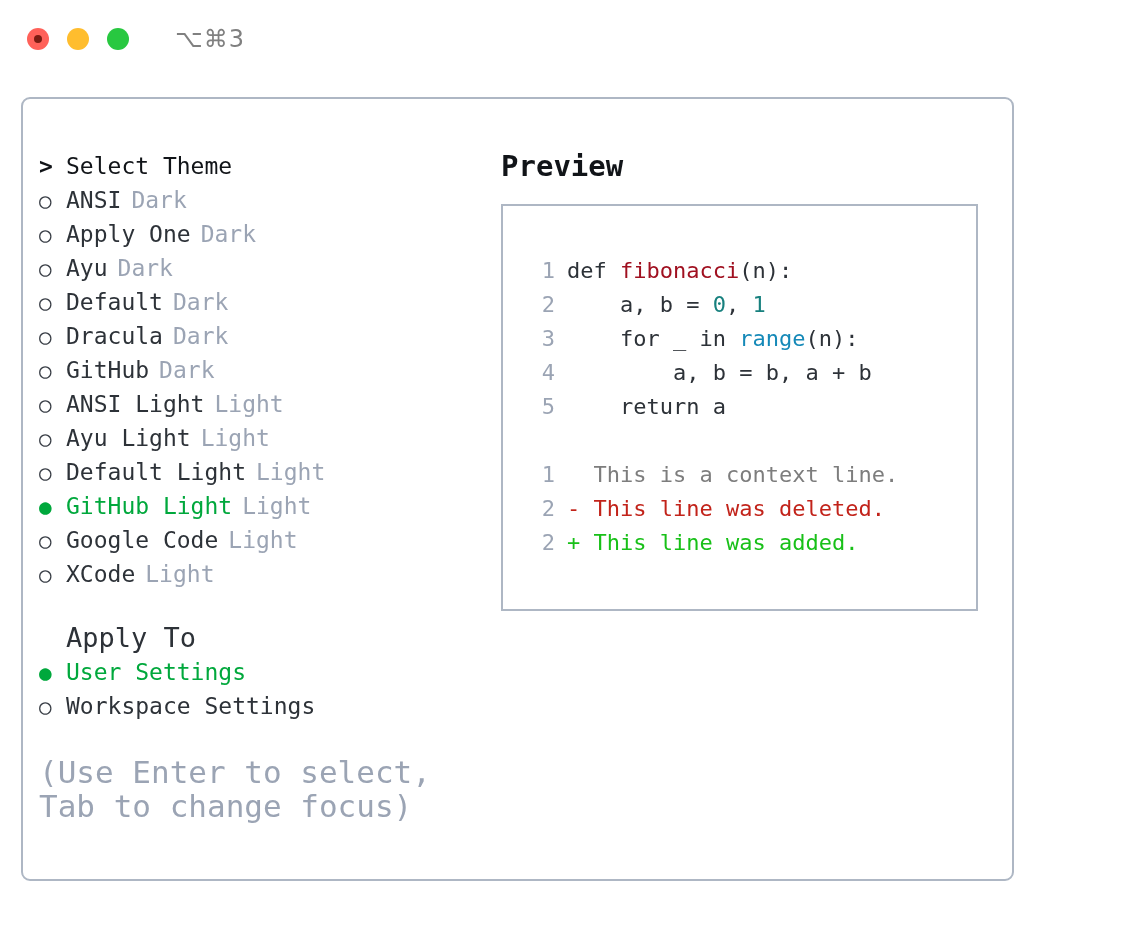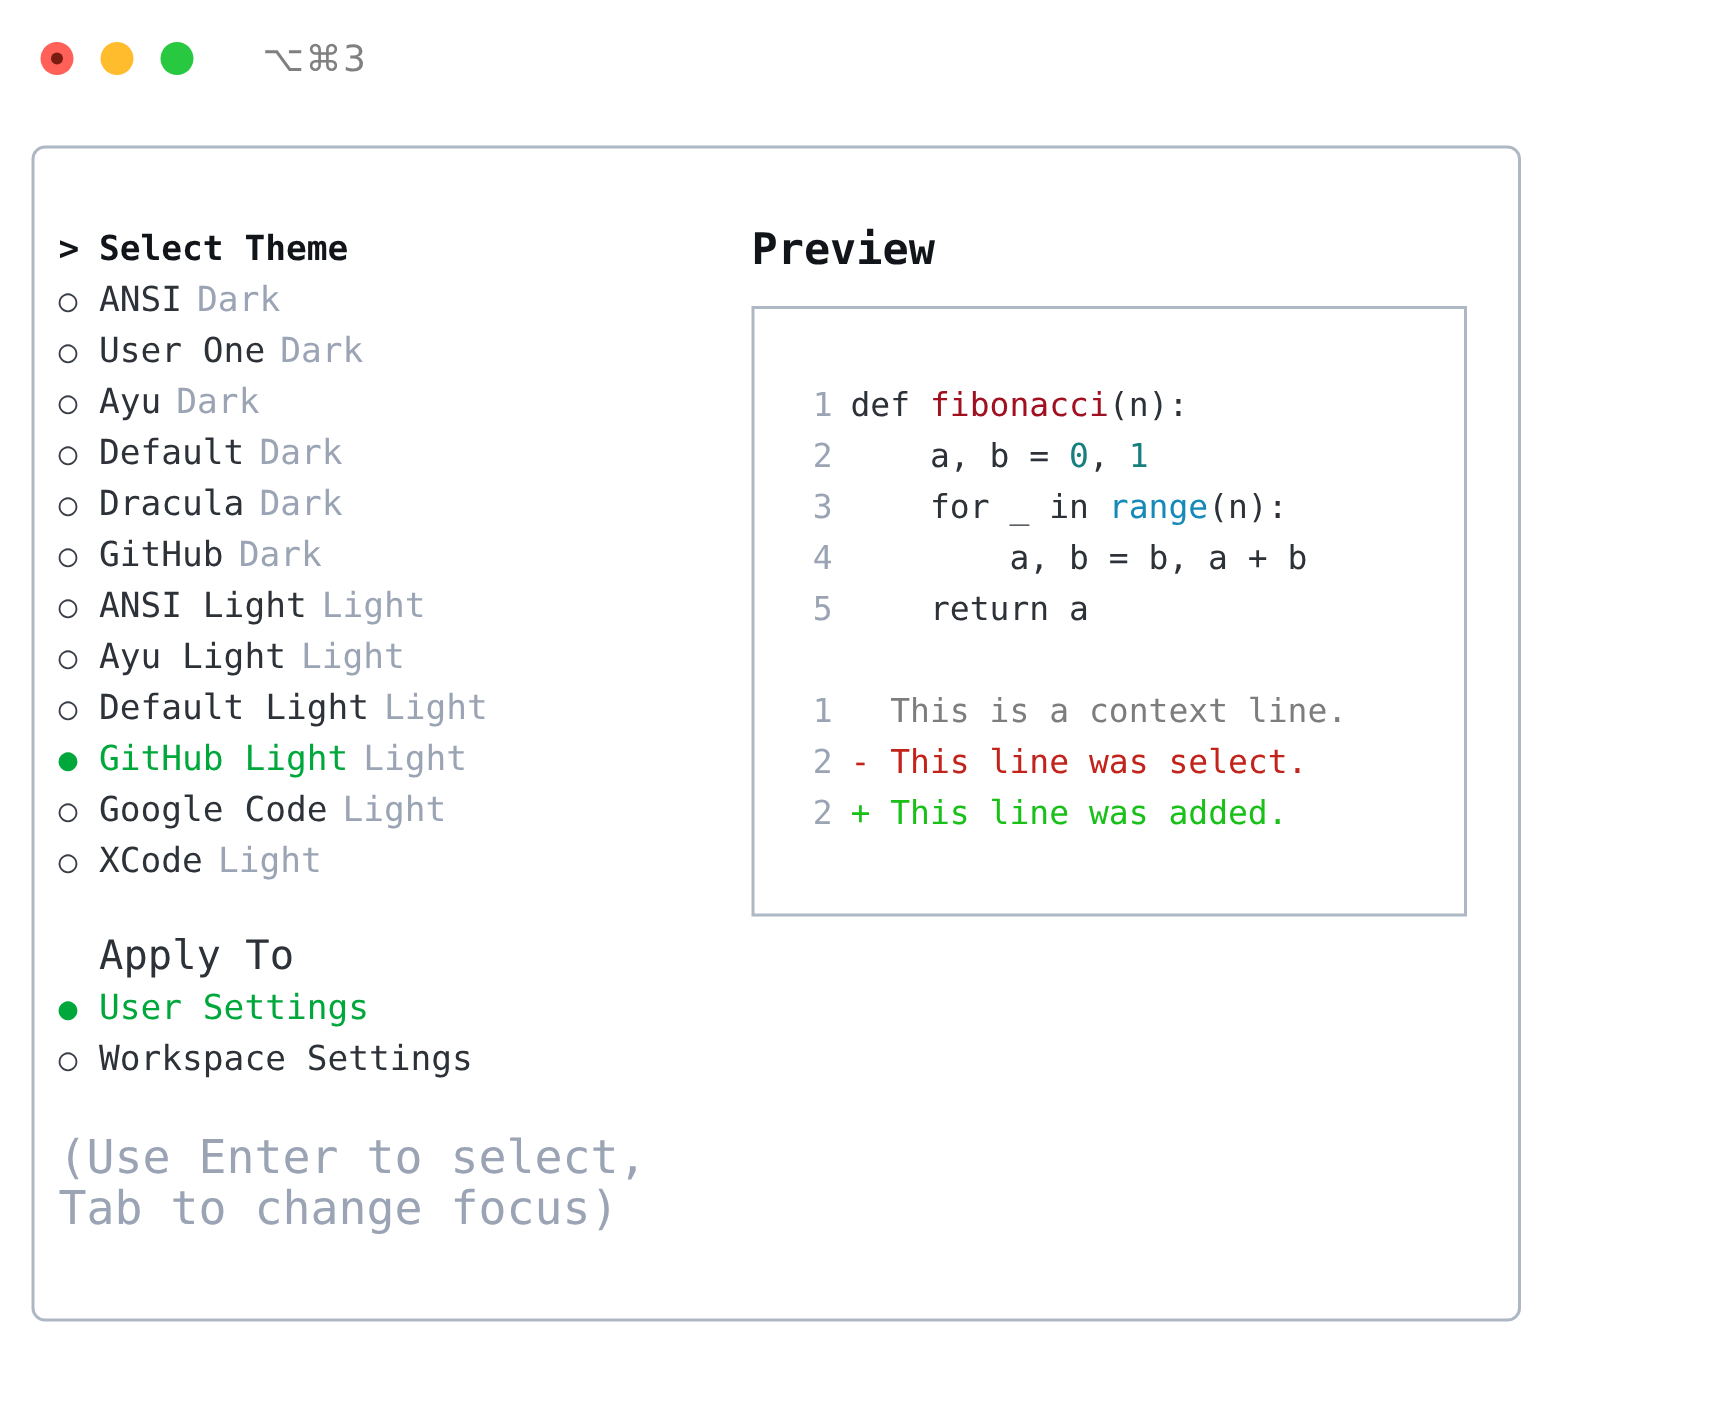--- a/index.html
+++ b/index.html
@@ -100,21 +100,21 @@
   }
   .marker.prompt {
     color: #111418;
     font-weight: bold;
     font-size: 23px;
   }
   .marker.selected { color: #00a83c; }
   .row-label { color: #2d3238; }
   .row-label.header {
     color: #111418;
-    font-weight: bold;
+    font-weight: normal;
   }
   .row-label.selected { color: #00a83c; }
   .row-type {
     color: #9ba4b4;
     margin-left: 10px;
   }
 
   #apply-section { margin-top: 30px; }
   .section-head {
     padding-left: 27px;
@@ -194,21 +194,21 @@
 
     <div id="theme-column">
 
       <div class="list-row">
         <span class="marker prompt">&gt;</span>
         <span class="row-label header">Select Theme</span>
       </div>
 
       <div id="theme-list">
           <div class="list-row"><span class="marker">○</span><span class="row-label">ANSI</span><span class="row-type">Dark</span></div>
-          <div class="list-row"><span class="marker">○</span><span class="row-label">User One</span><span class="row-type">Dark</span></div>
+          <div class="list-row"><span class="marker">○</span><span class="row-label">Apply One</span><span class="row-type">Dark</span></div>
           <div class="list-row"><span class="marker">○</span><span class="row-label">Ayu</span><span class="row-type">Dark</span></div>
           <div class="list-row"><span class="marker">○</span><span class="row-label">Default</span><span class="row-type">Dark</span></div>
           <div class="list-row"><span class="marker">○</span><span class="row-label">Dracula</span><span class="row-type">Dark</span></div>
           <div class="list-row"><span class="marker">○</span><span class="row-label">GitHub</span><span class="row-type">Dark</span></div>
           <div class="list-row"><span class="marker">○</span><span class="row-label">ANSI Light</span><span class="row-type">Light</span></div>
           <div class="list-row"><span class="marker">○</span><span class="row-label">Ayu Light</span><span class="row-type">Light</span></div>
           <div class="list-row"><span class="marker">○</span><span class="row-label">Default Light</span><span class="row-type">Light</span></div>
           <div class="list-row"><span class="marker selected">●</span><span class="row-label selected">GitHub Light</span><span class="row-type">Light</span></div>
           <div class="list-row"><span class="marker">○</span><span class="row-label">Google Code</span><span class="row-type">Light</span></div>
           <div class="list-row"><span class="marker">○</span><span class="row-label">XCode</span><span class="row-type">Light</span></div>
@@ -231,20 +231,20 @@
         <div id="code-lines">
             <div class="code-line"><span class="lineno">1</span><span class="code-text">def </span><span class="tok-fn">fibonacci</span><span class="code-text">(n):</span></div>
             <div class="code-line"><span class="lineno">2</span><span class="code-text">    a, b = </span><span class="tok-num">0</span><span class="code-text">, </span><span class="tok-num">1</span></div>
             <div class="code-line"><span class="lineno">3</span><span class="code-text">    for _ in </span><span class="tok-call">range</span><span class="code-text">(n):</span></div>
             <div class="code-line"><span class="lineno">4</span><span class="code-text">        a, b = b, a + b</span></div>
             <div class="code-line"><span class="lineno">5</span><span class="code-text">    return a</span></div>
           </div>
         <div class="diff-gap"></div>
         <div id="diff-lines">
             <div class="code-line"><span class="lineno">1</span><span class="diff-ctx">  </span><span class="diff-ctx">This is a context line.</span></div>
-            <div class="code-line"><span class="lineno">2</span><span class="diff-del">- </span><span class="diff-del">This line was select.</span></div>
+            <div class="code-line"><span class="lineno">2</span><span class="diff-del">- </span><span class="diff-del">This line was deleted.</span></div>
             <div class="code-line"><span class="lineno">2</span><span class="diff-add">+ </span><span class="diff-add">This line was added.</span></div>
           </div>
       </div>
     </div>
 
   </div>
 </div>
 
 </body></html>

